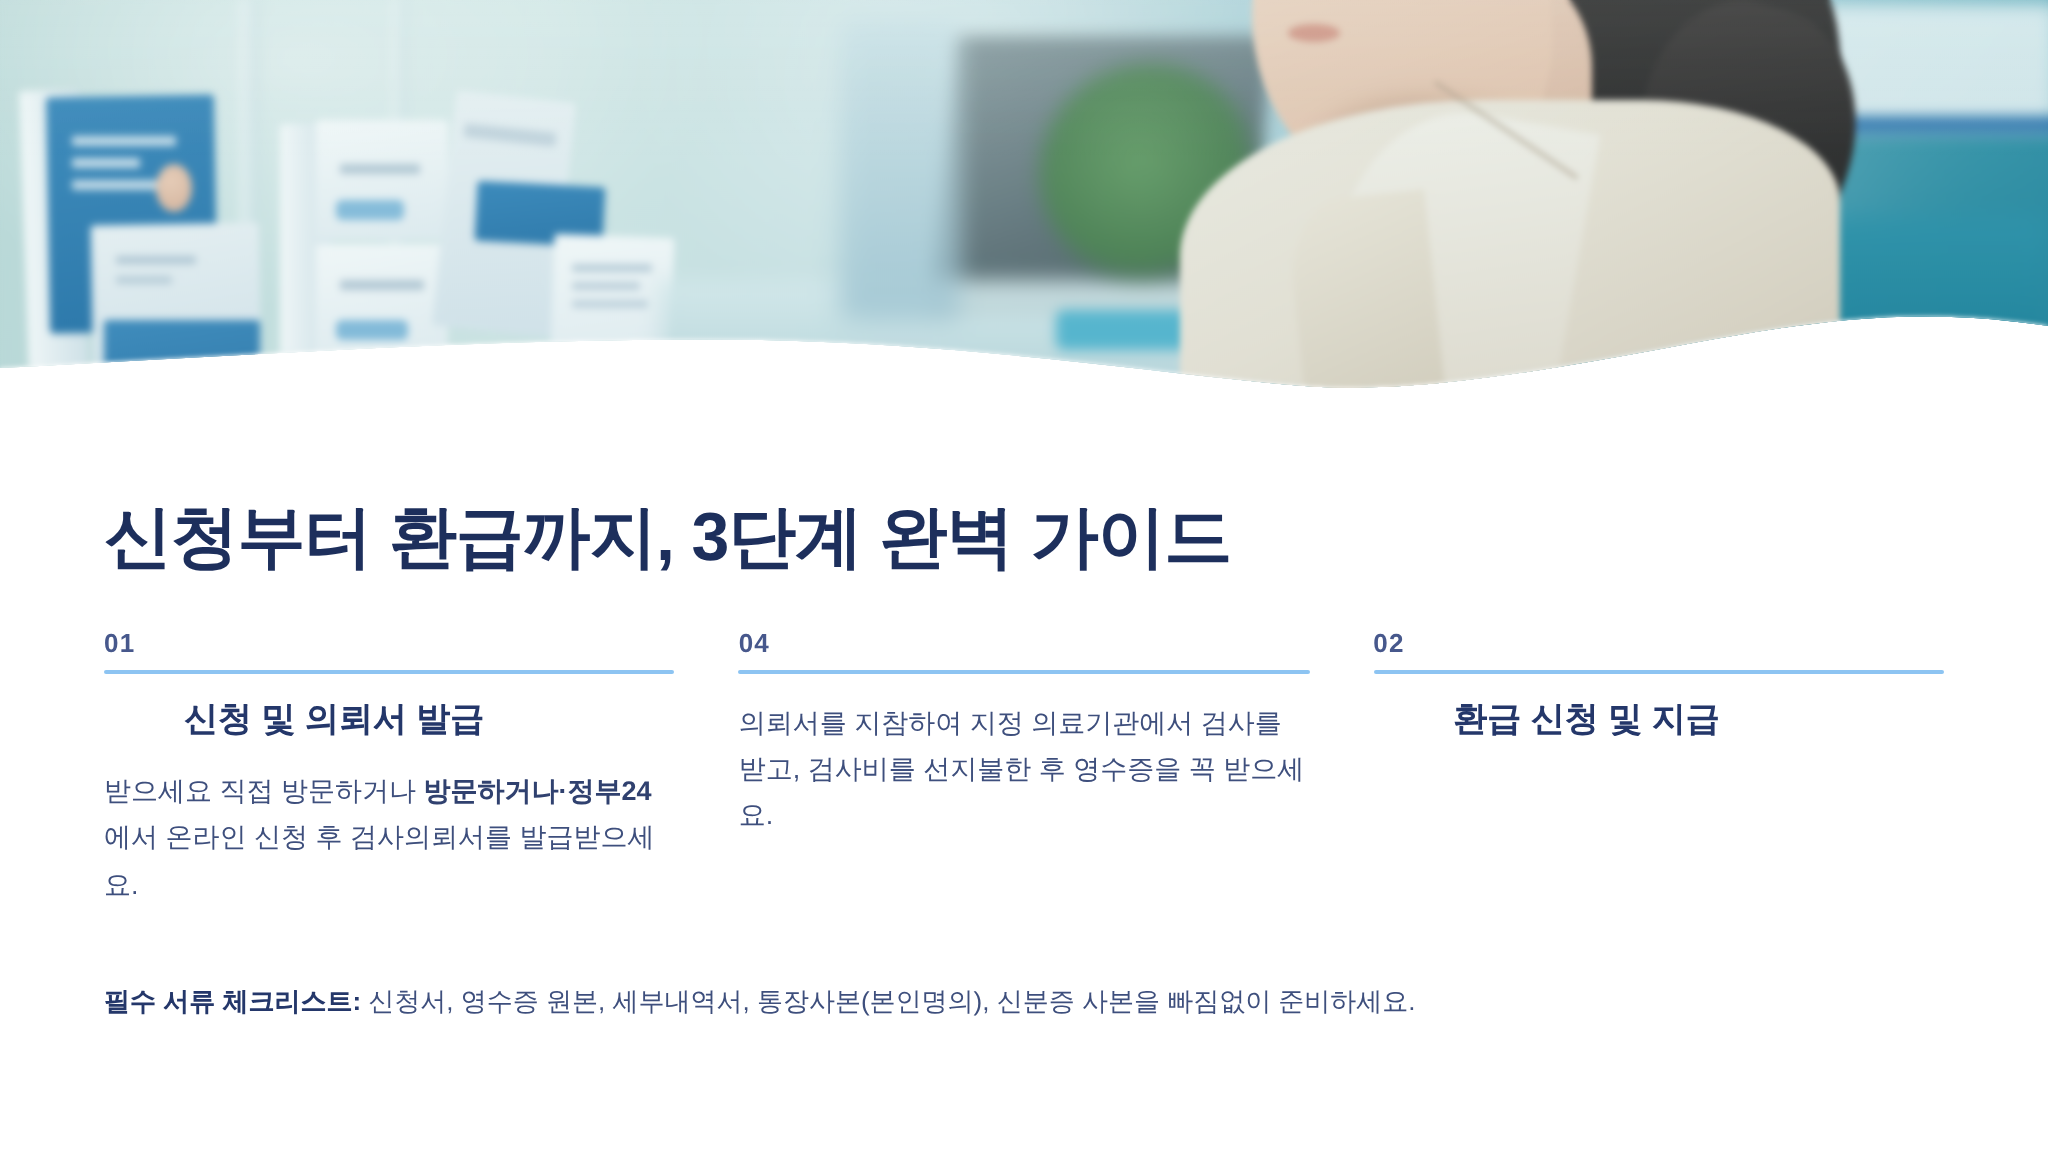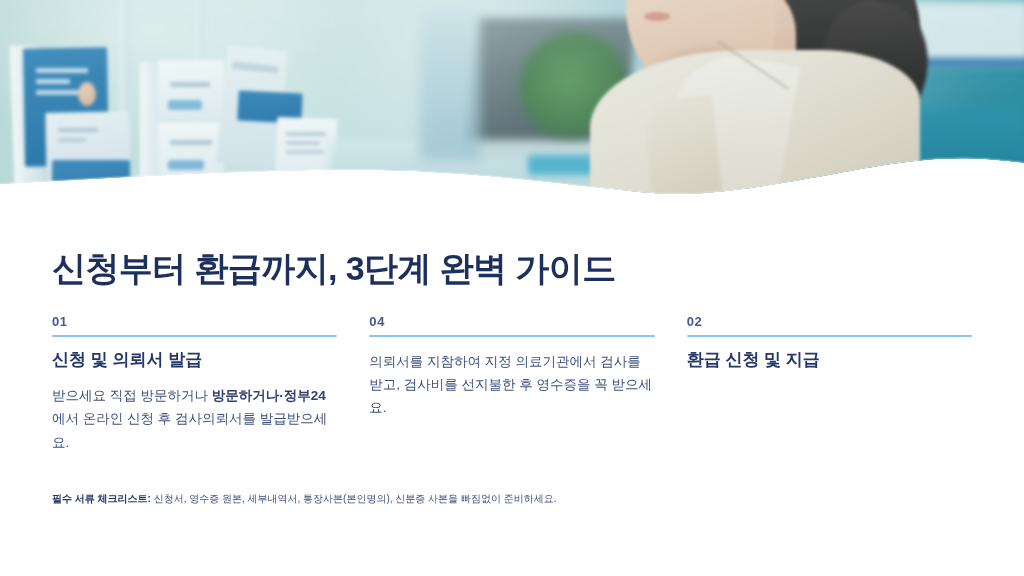--- a/index.html
+++ b/index.html
@@ -103,30 +103,30 @@
   .title .num{font-weight:800;}
 
   .cols{position:absolute;left:52px;top:115px;width:920px;display:flex;gap:32px;}
   .col{width:286px;}
   .step-num{
     font-size:13px;font-weight:600;color:#47588c;letter-spacing:.6px;line-height:1;
     padding-bottom:7px;
   }
   .rule{height:2px;background:#8dc4f2;border-radius:1px;}
   .col-head{
-    margin-top:12px;font-size:17px;font-weight:700;color:#24376a;line-height:1.3;white-space:nowrap;
+    margin-top:12px;font-size:17px;font-weight:700;color:#24376a;line-height:1.3;white-space:nowrap;margin-left:40px;
   }
   .col-body{
     margin-top:13px;font-size:13.5px;line-height:1.72;color:#3e4f7d;font-weight:400;
   }
   .col-body b{font-weight:700;color:#30416f;}
 
   .footer{
     position:absolute;left:52px;top:291px;width:920px;
-    font-size:10px;line-height:1.6;color:#3e4f7d;
+    font-size:13px;line-height:1.6;color:#3e4f7d;
   }
   .footer b{font-weight:700;color:#24376a;}
 </style>
 </head>
 <body>
 
 <div class="page">
 
   <div class="hero">
     <div class="hero-clip">

